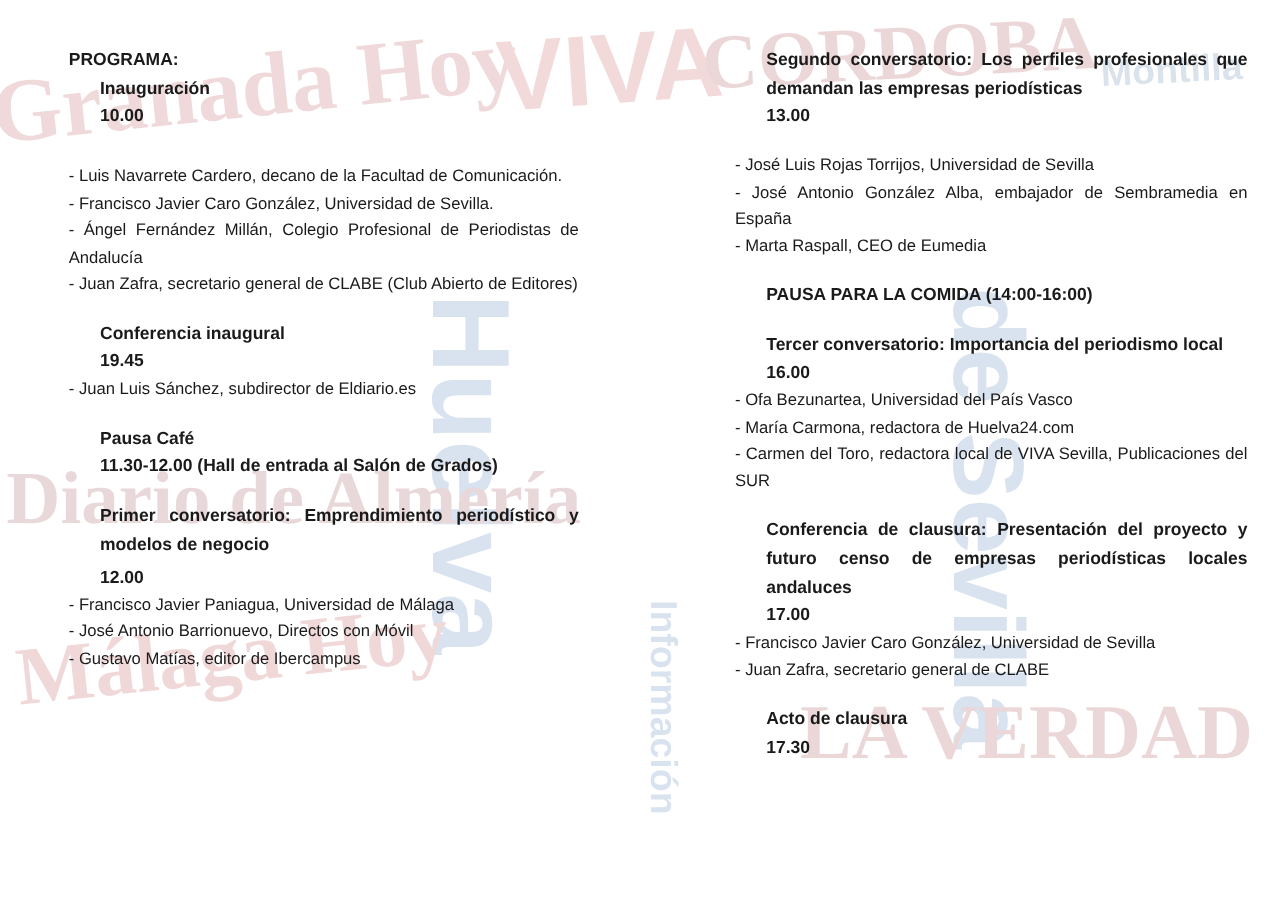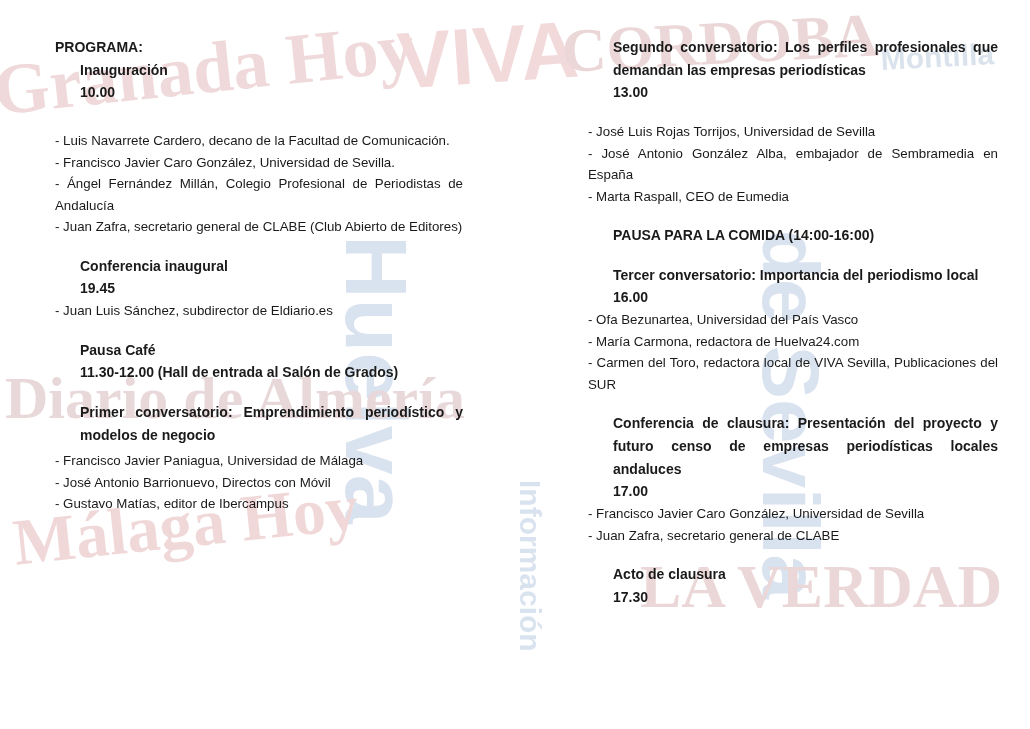--- a/index.html
+++ b/index.html
@@ -104,20 +104,21 @@
       <div class="spacer-md"></div>
       <p class="hdr indent">Conferencia inaugural</p>
       <p class="hdr indent">19.45</p>
       <p class="">- Juan Luis Sánchez, subdirector de Eldiario.es</p>
       <div class="spacer-md"></div>
       <p class="hdr indent">Pausa Café</p>
       <p class="hdr indent">11.30-12.00 (Hall de entrada al Salón de Grados)</p>
       <div class="spacer-md"></div>
       <p class="hdr just indent">Primer conversatorio: Emprendimiento periodístico y modelos de negocio</p>
       <div class="spacer-xs"></div>
+      <p class="hdr indent">12.00</p>
       <p class="">- Francisco Javier Paniagua, Universidad de Málaga</p>
       <p class="">- José Antonio Barrionuevo, Directos con Móvil</p>
       <p class="">- Gustavo Matías, editor de Ibercampus</p>
     </div>
   <div class="column col-right">
       <p class="hdr just indent">Segundo conversatorio: Los perfiles profesionales que demandan las empresas periodísticas</p>
       <p class="hdr indent">13.00</p>
       <div class="spacer-md"></div>
       <p class="">- José Luis Rojas Torrijos, Universidad de Sevilla</p>
       <p class="just">- José Antonio González Alba, embajador de Sembramedia en España</p>

